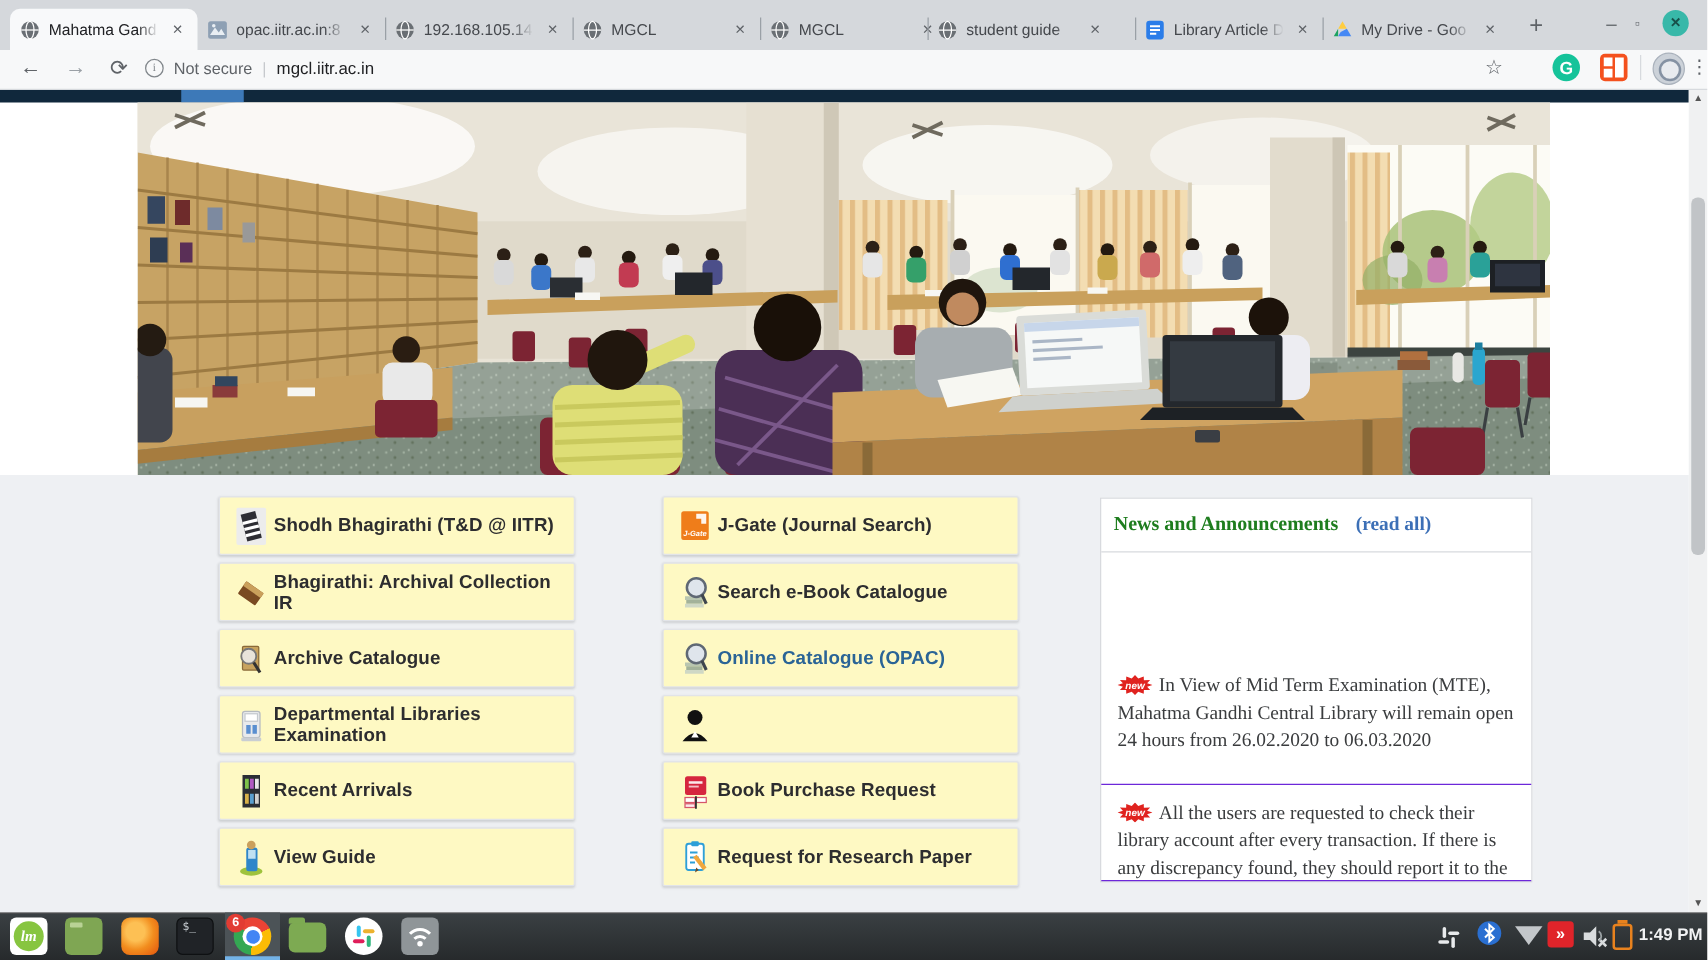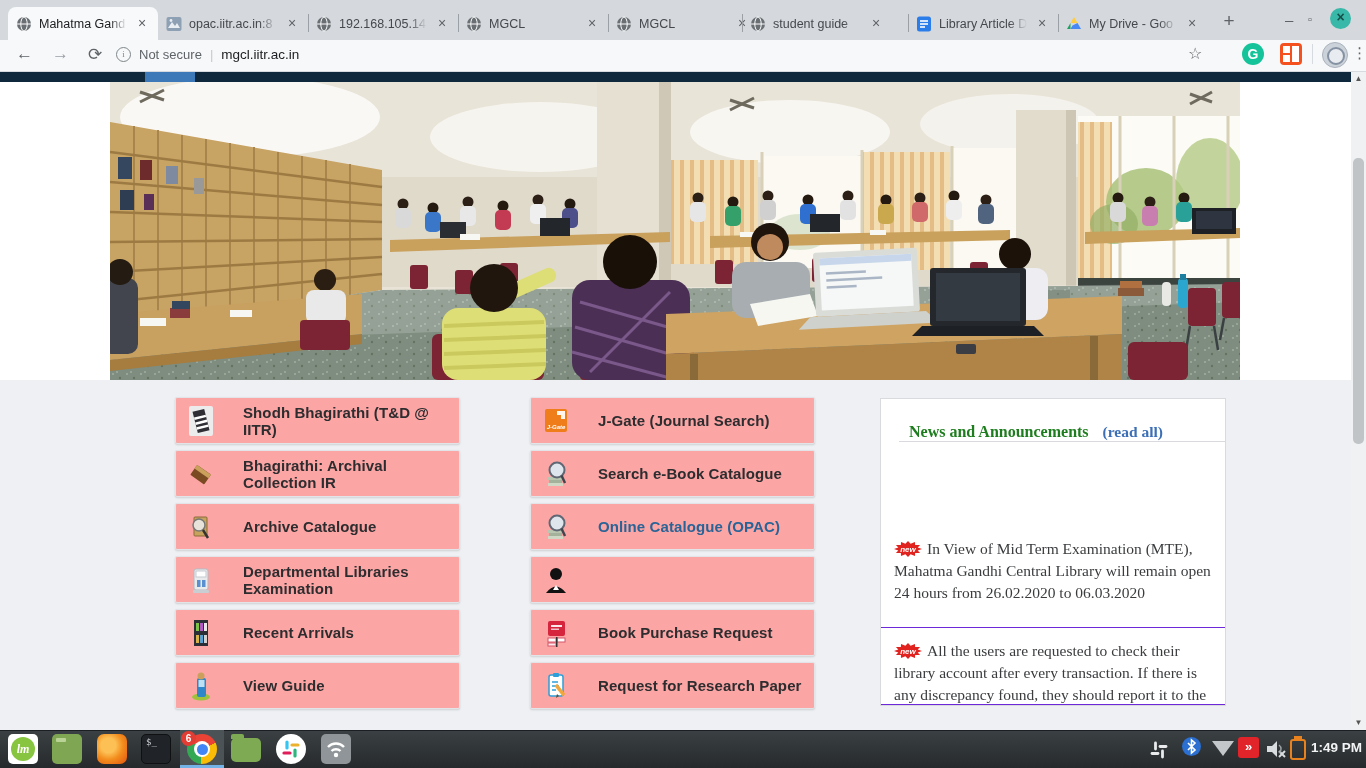--- a/index.html
+++ b/index.html
@@ -35,30 +35,30 @@
   #extk i{position:absolute;background:#fff;}
   #tbsep{left:1312px;top:44px;width:1px;height:20px;background:#d7dade;}
   #avatar{left:1322px;top:42px;width:24px;height:24px;border-radius:50%;background:#ccd2d9;
           border:1px solid #aab2bc;}
   #avatar i{position:absolute;left:4px;top:4px;width:14px;height:14px;border:2px solid #8592a3;border-radius:50%;background:#e8ebef;}
   
   #navstrip{left:0;top:72px;width:1351px;height:10px;background:var(--navy,#10283c);}
   #navseg{left:145px;top:72px;width:50px;height:10px;background:var(--blue_segment,#3d79b8);}
   #photo{left:110px;top:82px;width:1130px;height:298px;overflow:hidden;background:#e8e3d6;}
   #graysec{left:0;top:380px;width:1351px;height:350px;background:#eef0f3;}
-  .btn{width:285px;height:47px;background:#fca5a5;border:1px solid #e2e4e8;border-radius:2px;
-       box-shadow:0 1px 2px rgba(60,64,67,.18);display:flex;align-items:center;gap:30px;
+  .btn{width:285px;height:47px;background:#fef9c3;border:1px solid #e2e4e8;border-radius:2px;
+       box-shadow:0 1px 2px rgba(60,64,67,.18);display:flex;align-items:center;gap:6px;
        padding-left:13px;box-sizing:border-box;cursor:pointer;}
   .lbl{font-size:15px;font-weight:bold;color:#2d2d2f;letter-spacing:.1px;}
   .lbl.blue{color:var(--opac_blue,#2a6496);}
   .icn{width:24px;height:30px;flex:0 0 24px;}
   
   #news{left:880px;top:398px;width:344px;background:#fff;border:1px solid #d8dade;
         font-family:"Liberation Serif",serif;}
-  #news-h{height:42px;border-bottom:1px solid #d8dade;display:flex;align-items:flex-end;gap:14px;padding:0 10px;margin-left:18px;}
+  #news-h{height:42px;border-bottom:1px solid #d8dade;display:flex;align-items:center;gap:14px;padding:0 10px;}
   #news-title{color:var(--news_green,#1e7d1e);font-weight:bold;font-size:16px;}
   #read-all{color:var(--link_blue,#3c6fb6);font-weight:bold;font-size:15.5px;cursor:pointer;}
   .nitem{border-bottom:1px solid #6d28d9;padding:0 13px;box-sizing:border-box;overflow:hidden;}
   #ni1{height:186px;}
   #ni1 .ntext{margin-top:96px;}
   #ni2{height:77px;}
   #ni2 .ntext{margin-top:12px;}
   .ntext{font-size:15.5px;color:#3a3c3e;line-height:1.42;}
   .nbadge{vertical-align:-3px;margin-right:5px;}
   

